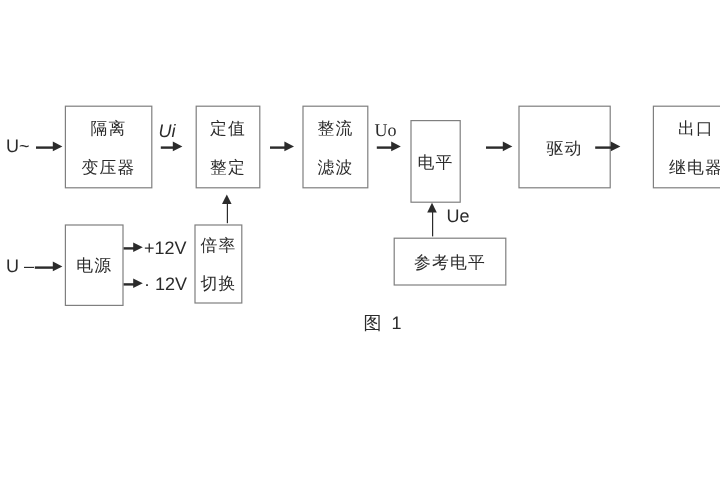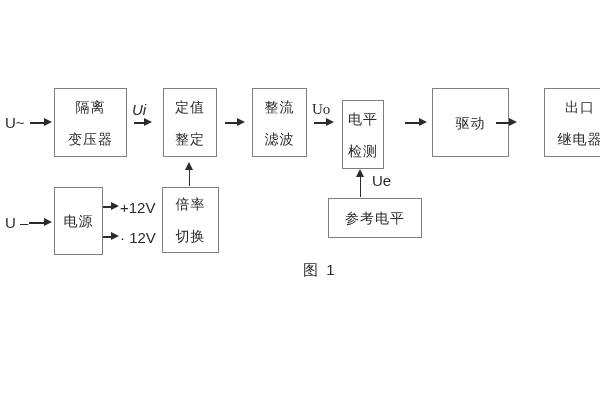--- a/index.html
+++ b/index.html
@@ -67,21 +67,20 @@
   <div class="box" style="left:252px;top:88px;width:55px;height:69px;">
     <span>整流</span>
     <span>滤波</span>
   </div>
 
   <span class="lbl" style="left:312px;top:101px;font-family:Liberation Serif, serif;">Uo</span>
   <div class="arr-r" style="left:314px;top:118px;width:20px;"></div>
 
   <div class="box" style="left:342px;top:88px;width:42px;height:69px;margin-top:12px;">
     <span>电平</span>
-    <span>检测</span>
   </div>
 
   <div class="arr-r" style="left:405px;top:118px;width:22px;"></div>
 
   <div class="box" style="left:432px;top:88px;width:77px;height:69px;">
     <span>驱动</span>
   </div>
 
   <div class="arr-r" style="left:496px;top:118px;width:21px;"></div>
 
@@ -97,21 +96,21 @@
     <span>电源</span>
   </div>
 
   <div class="arr-r" style="left:103px;top:202px;width:16px;"></div>
   <span class="lbl" style="left:120px;top:199px;">+12V</span>
 
   <div class="arr-r" style="left:103px;top:232px;width:16px;"></div>
   <span class="lbl" style="left:120px;top:229px;">· 12V</span>
 
   <div class="arr-u" style="left:185px;top:162px;height:24px;"></div>
-  <div class="box" style="left:162px;top:187px;width:57px;height:66px;">
+  <div class="box" style="left:162px;top:187px;width:40px;height:66px;">
     <span>倍率</span>
     <span>切换</span>
   </div>
 
   <div class="arr-u" style="left:356px;top:169px;height:28px;"></div>
   <span class="lbl" style="left:372px;top:172px;">Ue</span>
   <div class="box" style="left:328px;top:198px;width:94px;height:40px;line-height:18px;">
     <span>参考电平</span>
   </div>
 

